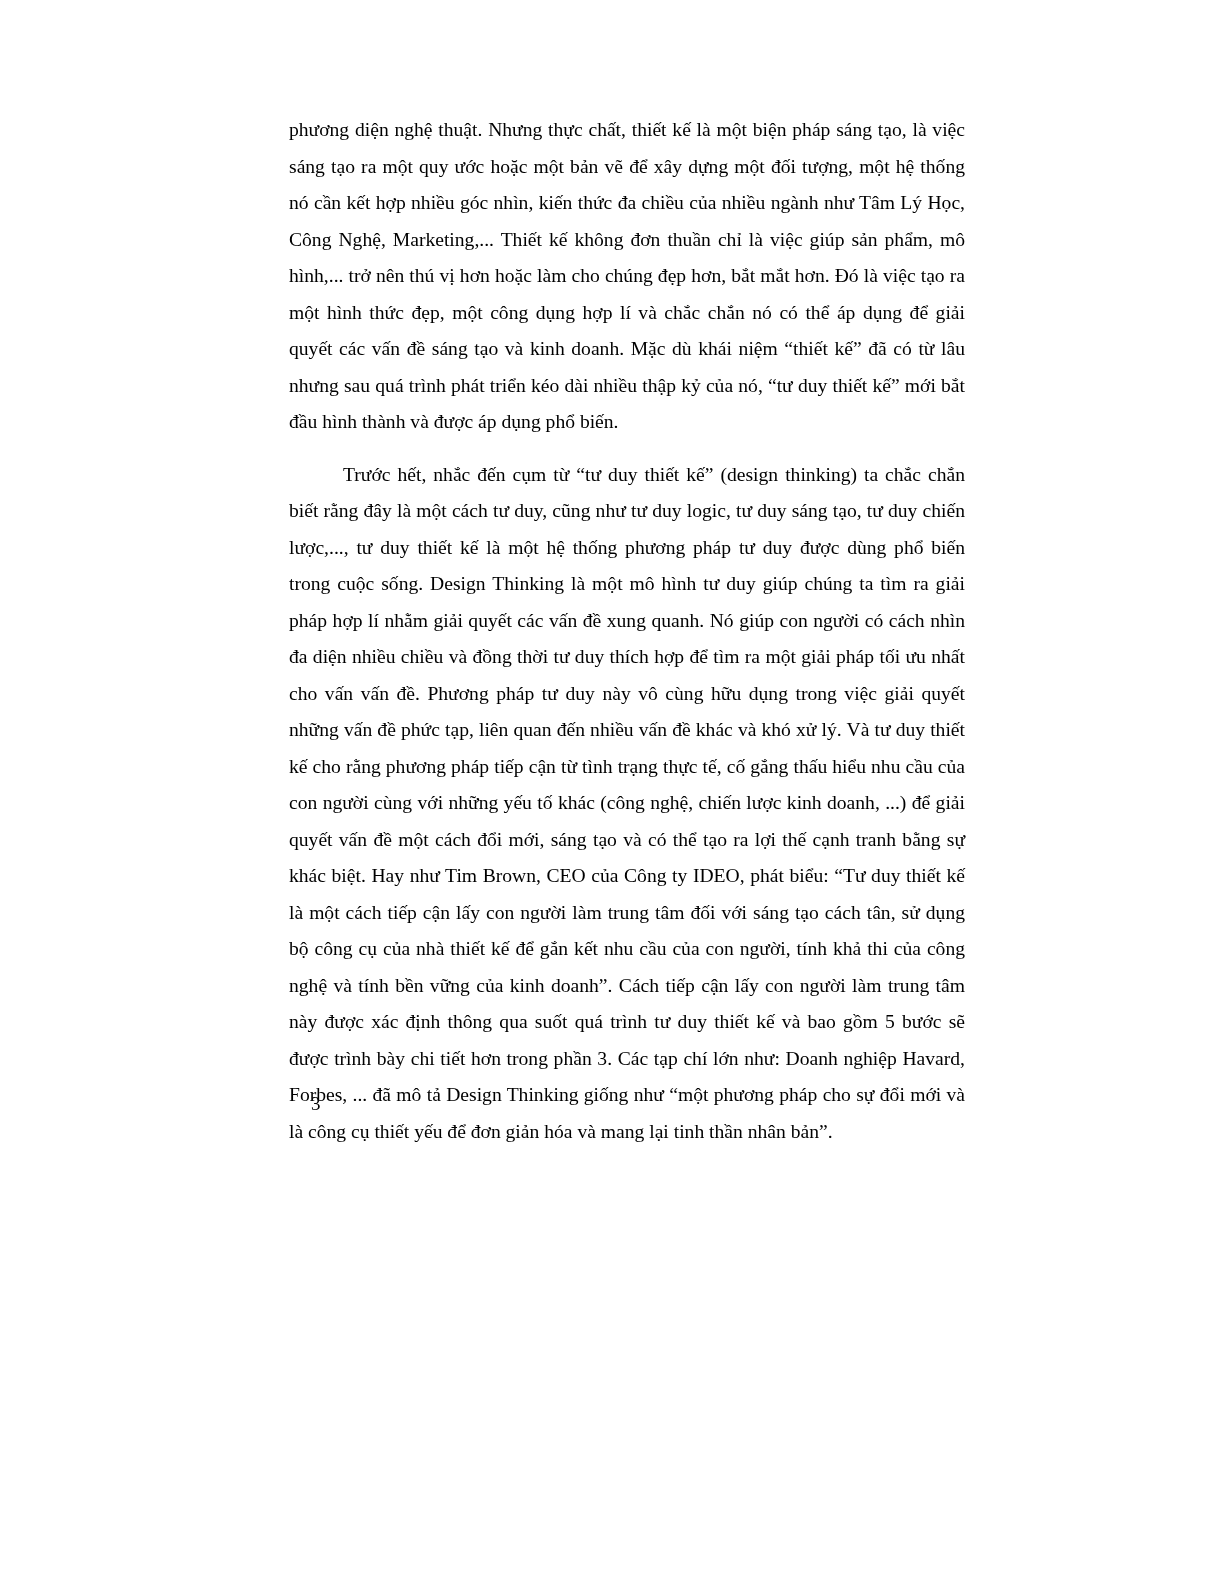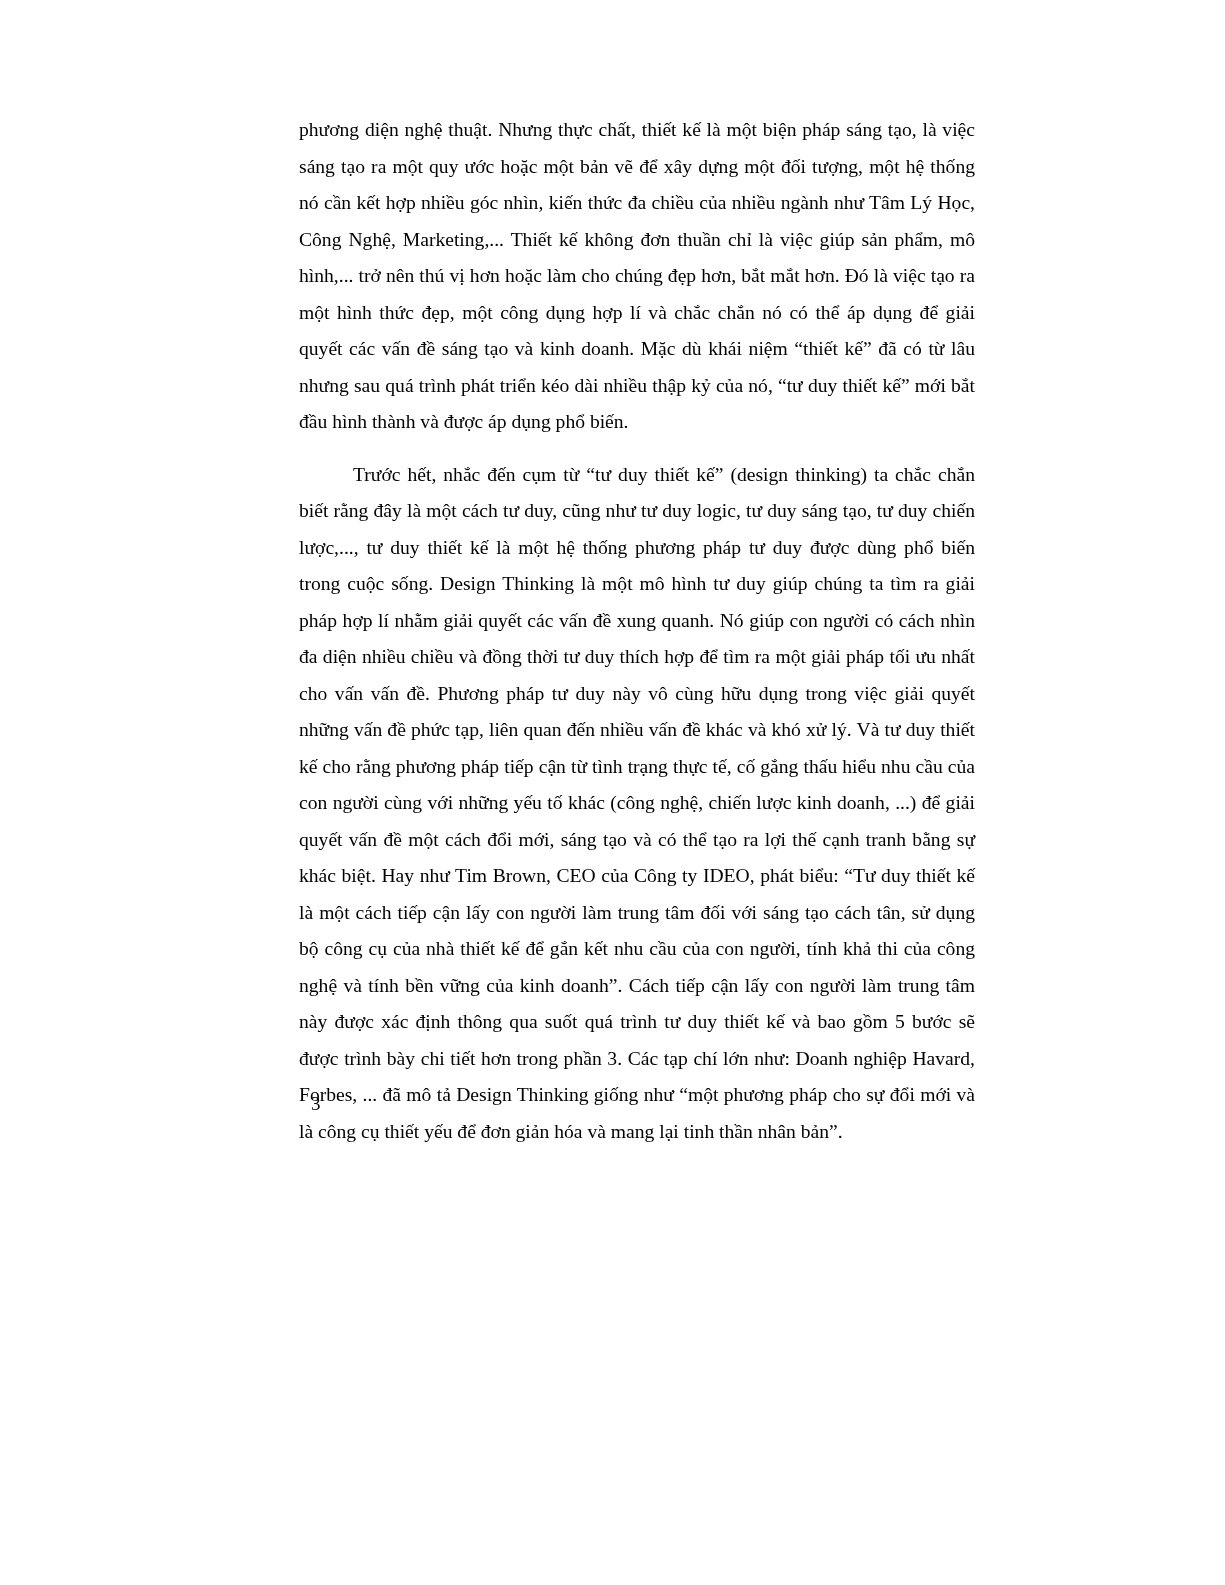--- a/index.html
+++ b/index.html
@@ -19,21 +19,21 @@
   .page {
     position: absolute;
     top: 0;
     left: 0;
     width: 1225px;
     height: 1585px;
     background: #ffffff;
   }
   .content {
     position: absolute;
-    left: 299px;
+    left: 289px;
     top: 112px;
     width: 676px;
   }
   .para {
     margin: 0;
     font-size: 19.6px;
     line-height: 36.5px;
     text-align: justify;
     text-justify: inter-word;
     hyphens: none;

